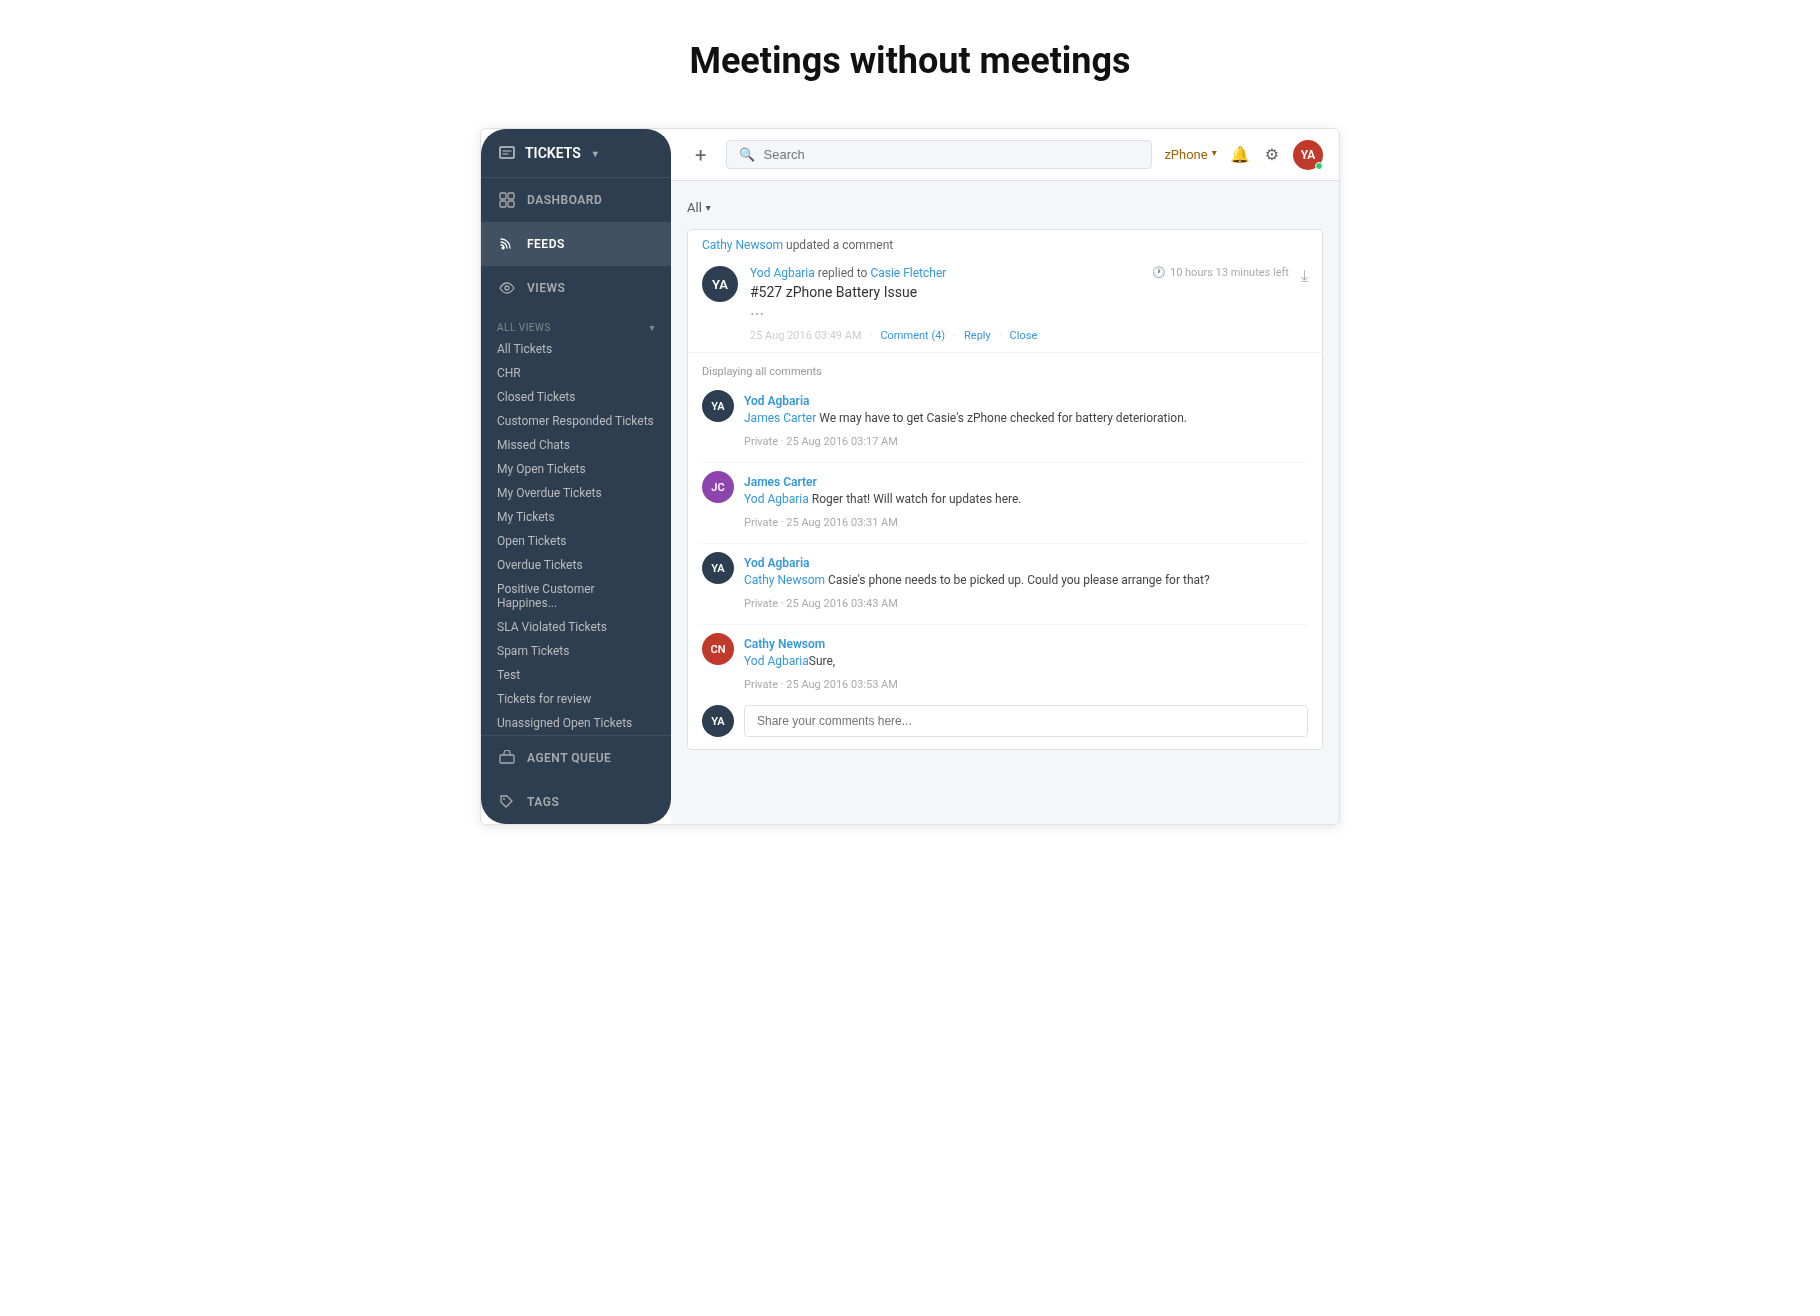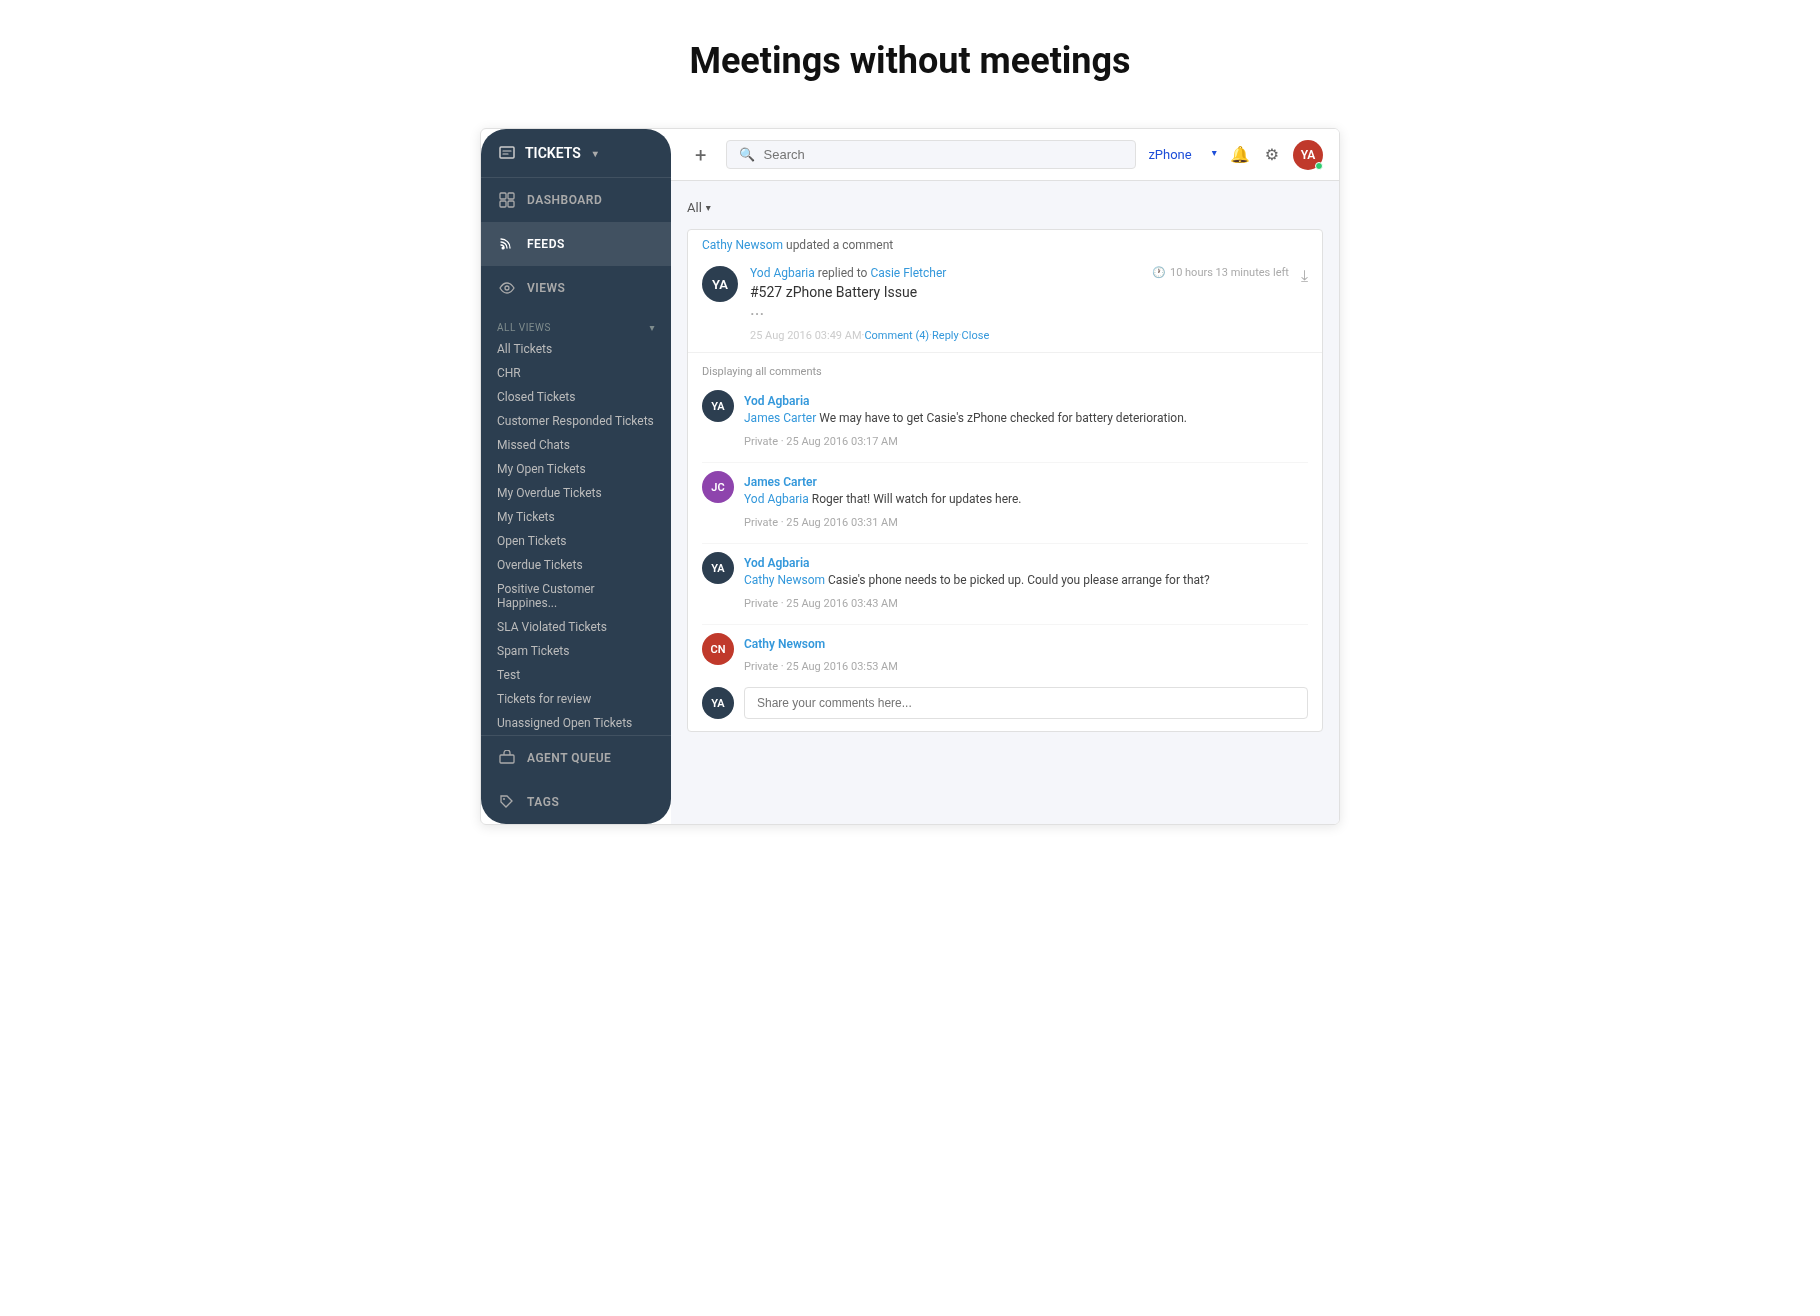--- a/index.html
+++ b/index.html
@@ -135,25 +135,25 @@
       color: #666;
       width: 100%;
     }
     .topbar-right {
       display: flex;
       align-items: center;
       gap: 14px;
     }
     .zphone-selector {
       font-size: 13px;
-      color: #1d4ed8;
+      color: #a16207;
       cursor: pointer;
       display: flex;
       align-items: flex-start;
-      gap: 20px;
+      gap: 4px;
     }
     .topbar-icon {
       color: #666;
       cursor: pointer;
       font-size: 16px;
     }
     .avatar {
       width: 30px;
       height: 30px;
       border-radius: 50%;
@@ -239,20 +239,21 @@
       font-weight: 400;
       color: #333;
       margin-bottom: 4px;
     }
     .ticket-ellipsis { font-size: 18px; color: #aaa; margin-bottom: 4px; }
     .ticket-meta {
       font-size: 11px;
       color: #999;
       display: flex;
       align-items: flex-start;
+      gap: 8px;
     }
     .ticket-meta a { color: #3498db; text-decoration: none; }
     .ticket-meta span { color: #ccc; }
     .ticket-time {
       display: flex;
       align-items: center;
       gap: 4px;
       font-size: 11px;
       color: #aaa;
       margin-left: auto;
@@ -493,21 +494,21 @@
                 <div class="comment-content"><a class="comment-author">James Carter</a><p class="comment-text"><span class="mention">Yod Agbaria</span> Roger that! Will watch for updates here.</p><div class="comment-meta">Private · 25 Aug 2016 03:31 AM</div></div>
               </div>
               <hr class="comment-divider">
               <div class="comment-item">
                 <div class="comment-avatar" style="background: rgb(44, 62, 80);">YA</div>
                 <div class="comment-content"><a class="comment-author">Yod Agbaria</a><p class="comment-text"><span class="mention">Cathy Newsom</span> Casie's phone needs to be picked up. Could you please arrange for that?</p><div class="comment-meta">Private · 25 Aug 2016 03:43 AM</div></div>
               </div>
               <hr class="comment-divider">
               <div class="comment-item">
                 <div class="comment-avatar" style="background: rgb(192, 57, 43);">CN</div>
-                <div class="comment-content"><a class="comment-author">Cathy Newsom</a><div class="comment-meta">Private · 25 Aug 2016 03:53 AM</div></div>
+                <div class="comment-content"><a class="comment-author">Cathy Newsom</a><p class="comment-text"><span class="mention">Yod Agbaria</span>Sure, </p><div class="comment-meta">Private · 25 Aug 2016 03:53 AM</div></div>
               </div>
             </div>
 
           <div class="comment-input-row">
             <div class="comment-avatar" style="background:#2c3e50;">YA</div>
             <input class="comment-input" type="text" placeholder="Share your comments here..." style="">
           </div>
         </div>
 
       </div>

